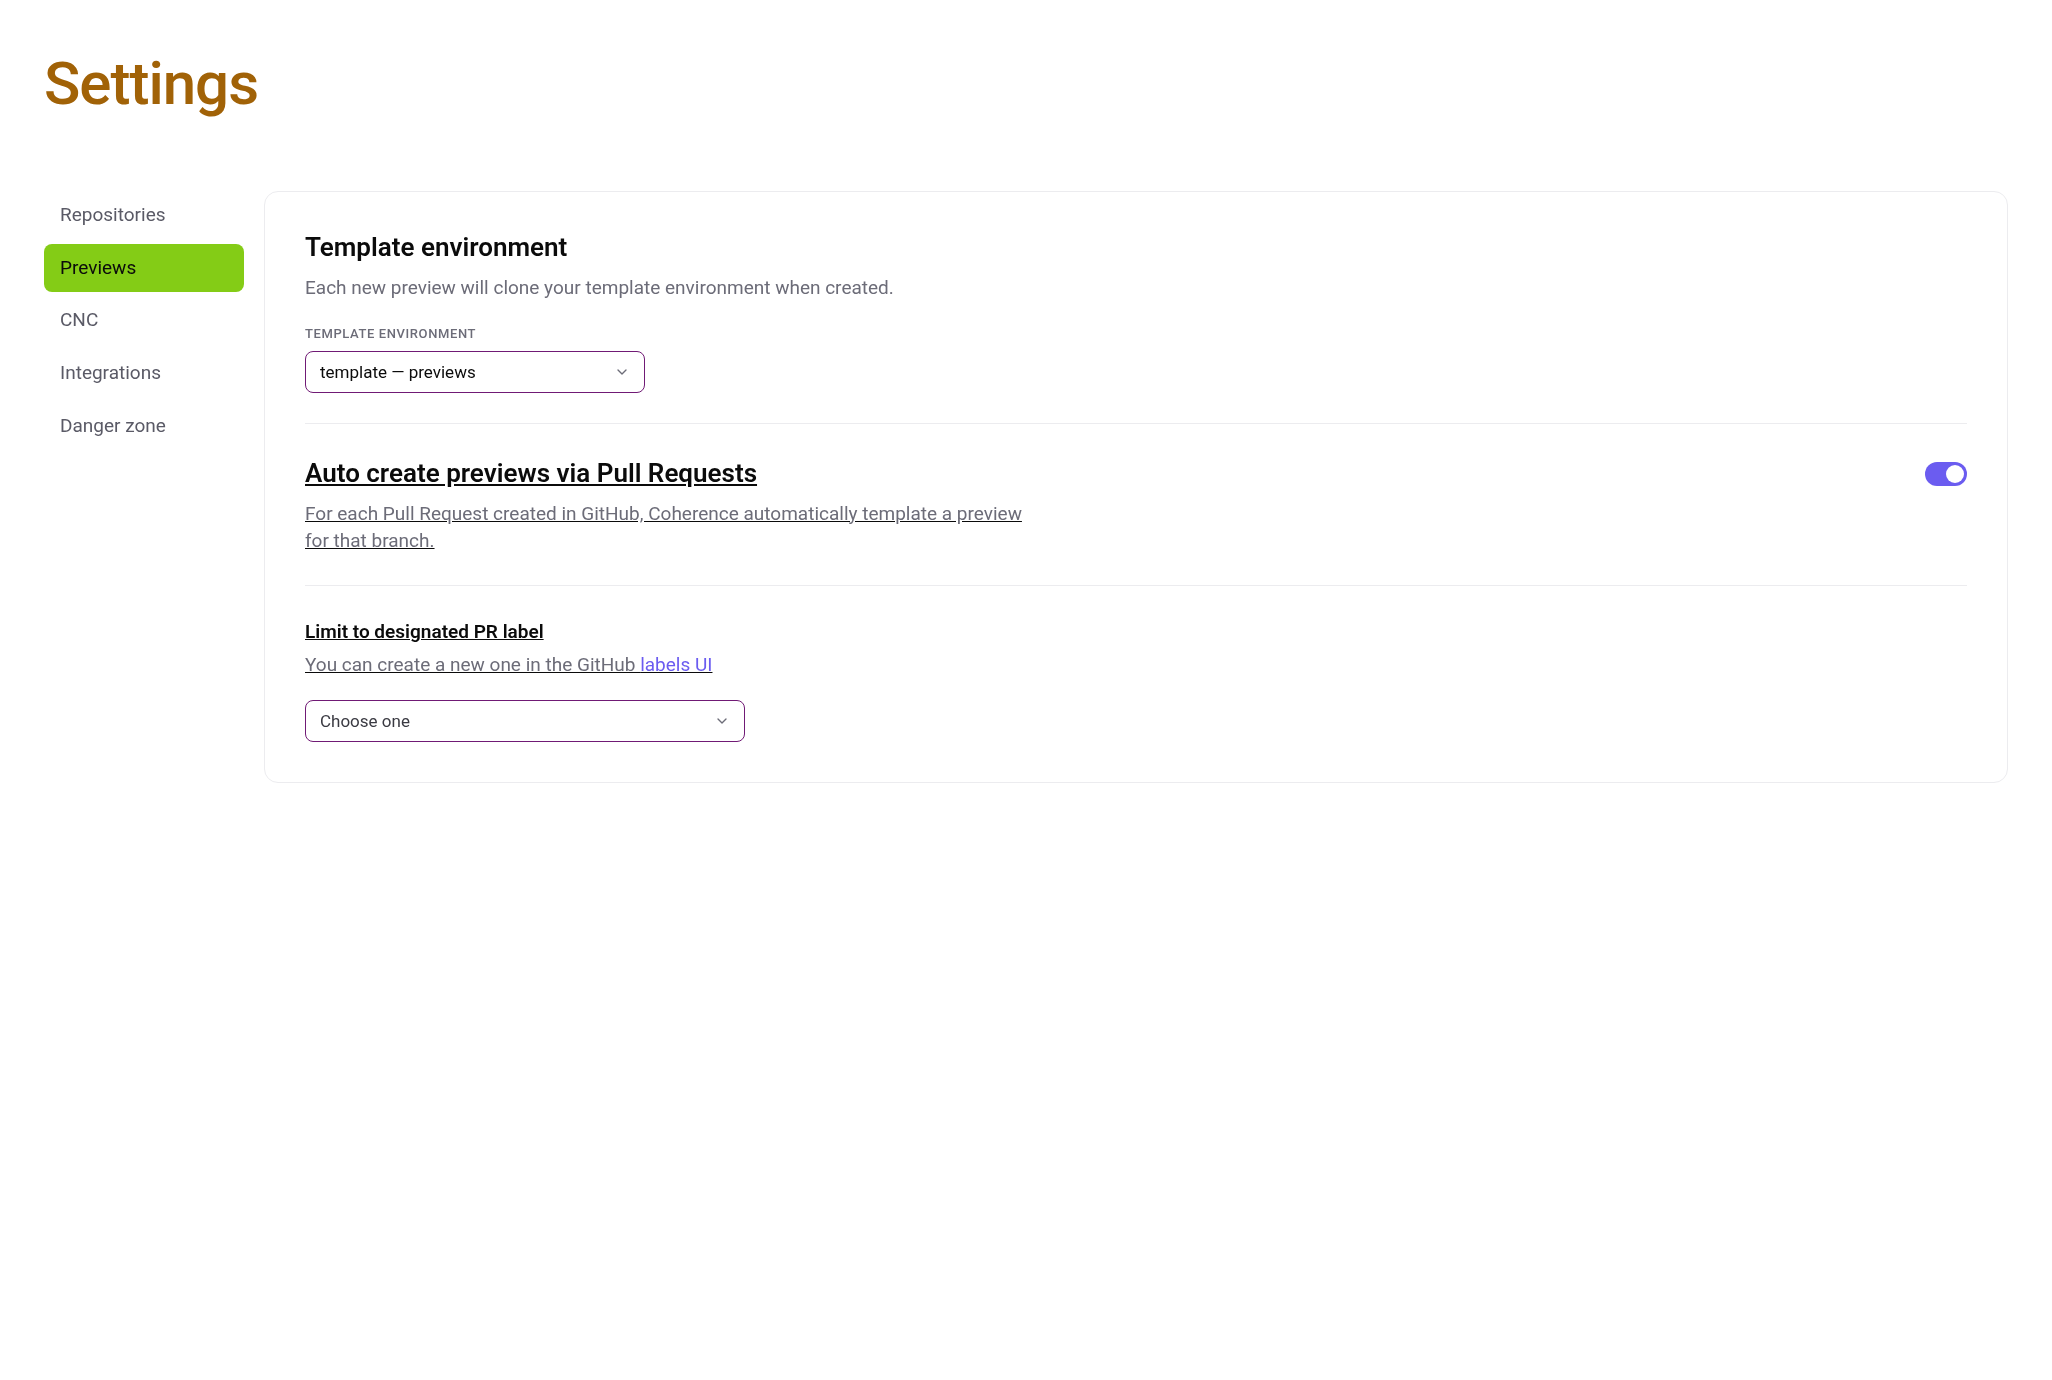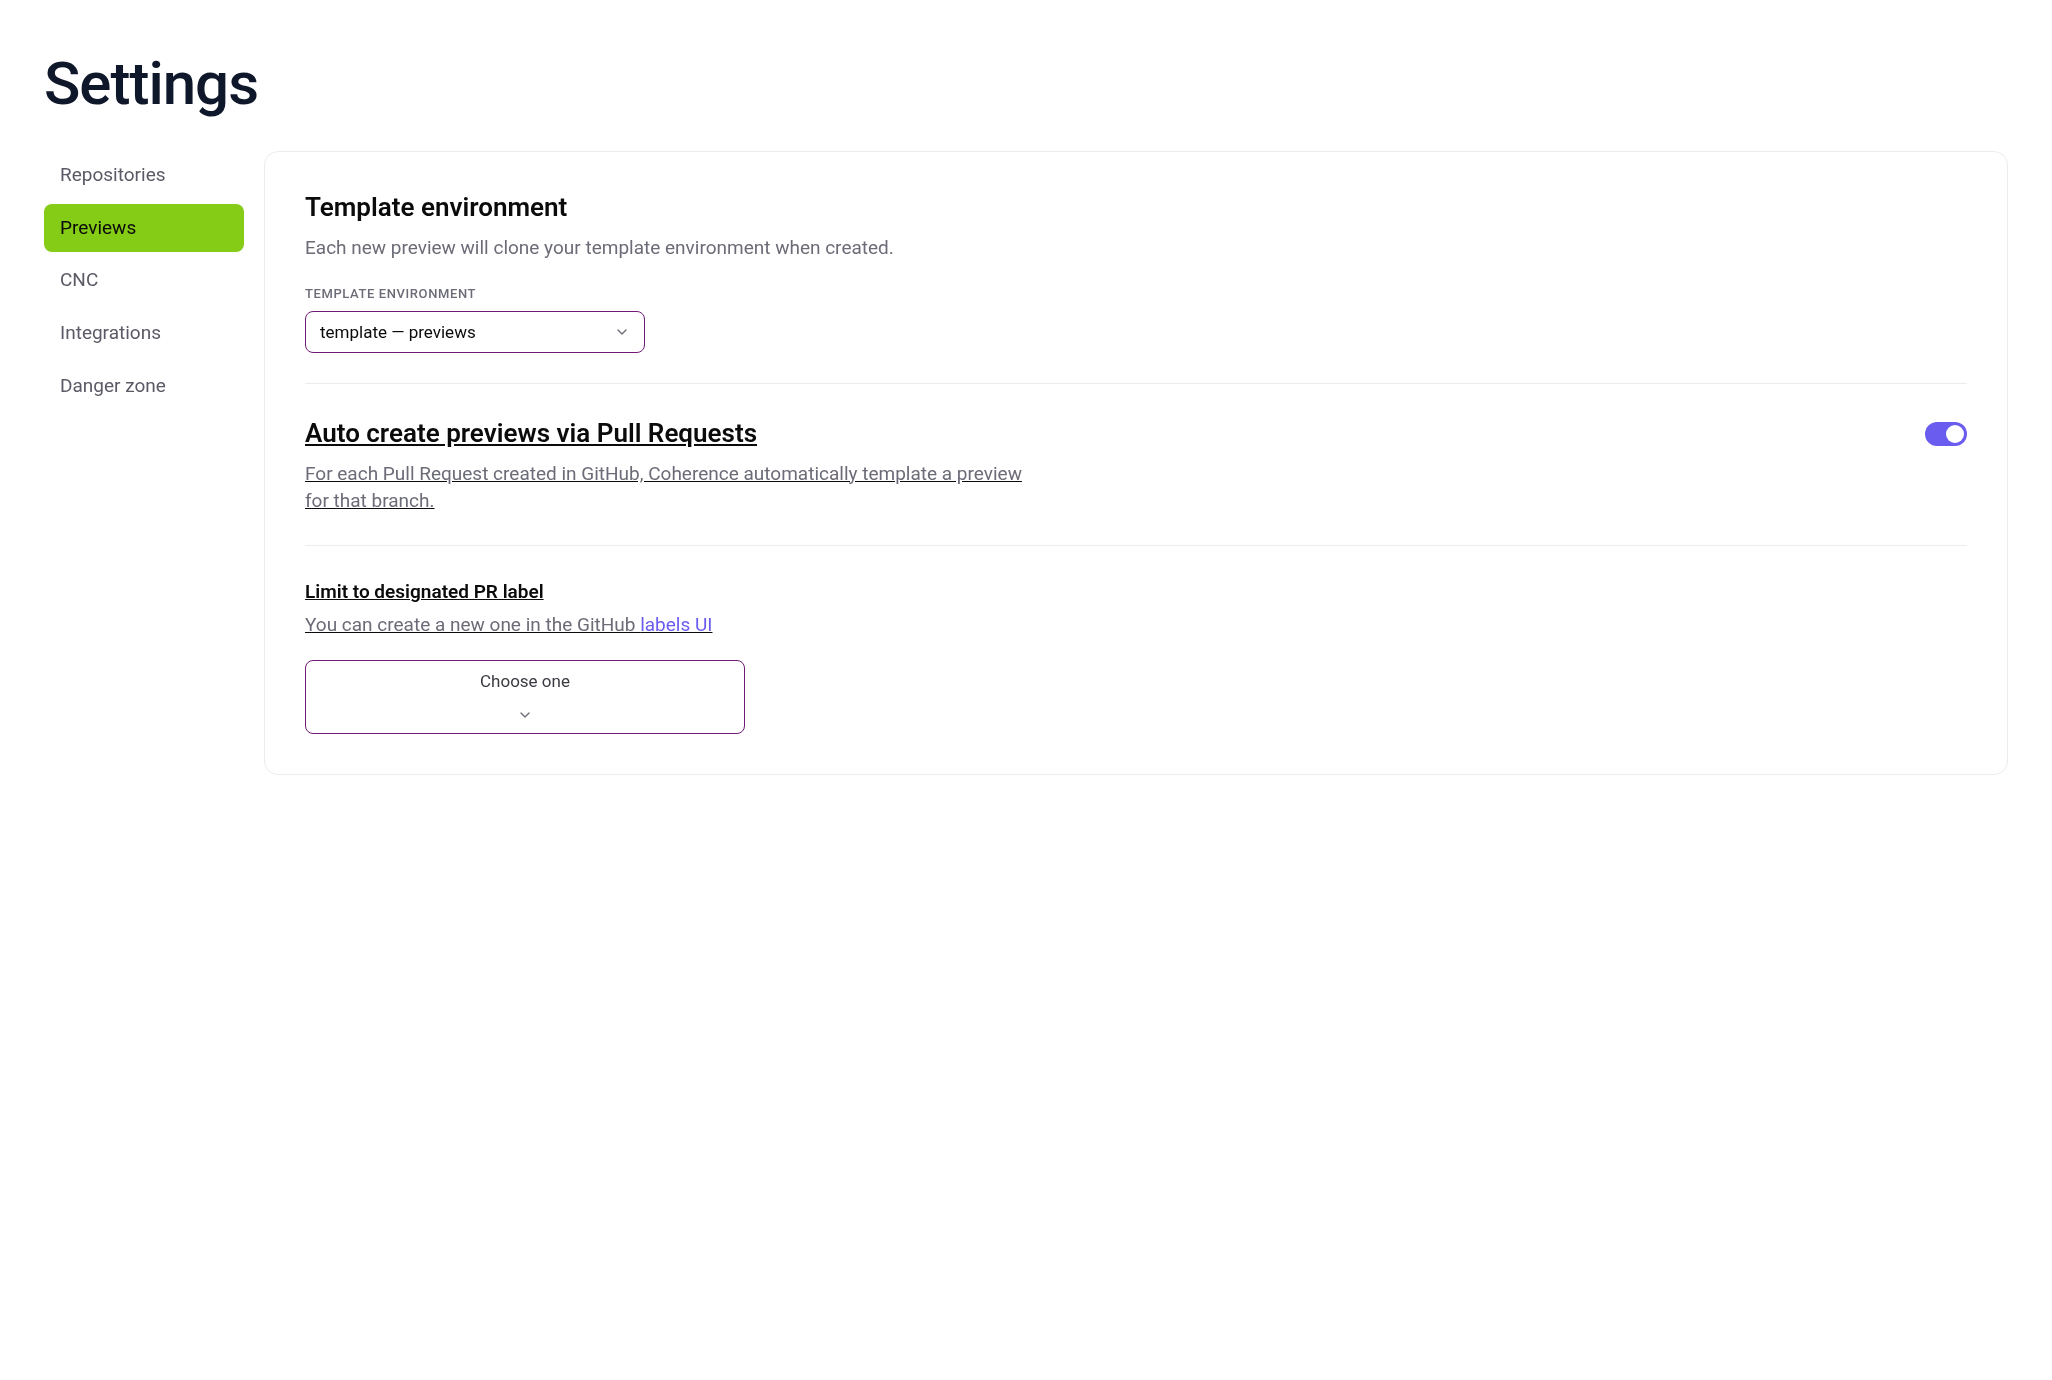--- a/index.html
+++ b/index.html
@@ -10,22 +10,22 @@
     body {
       font-family: -apple-system, BlinkMacSystemFont, "Segoe UI", Roboto, Helvetica, Arial, sans-serif;
       background: #ffffff;
       color: #0b0b0b;
       padding: 48px 44px;
     }
     .page-title {
       font-size: 60px;
       font-weight: 500;
       letter-spacing: -1px;
-      margin-bottom: 32px;
-      color: #0f172a;
+      margin-bottom: 72px;
+      color: #a16207;
     }
     .layout {
       display: flex;
       gap: 20px;
       align-items: flex-start;
     }
     .sidebar {
       width: 200px;
       flex-shrink: 0;
       display: flex;
@@ -100,21 +100,20 @@
       padding: 10px 14px;
       font-size: 17px;
       color: #0b0b0b;
       background: #ffffff;
       cursor: pointer;
       gap: 16px;
       min-width: 340px;
     }
     .select.wide {
       min-width: 440px;
-      flex-direction: column;
     }
     .chevron-icon {
       width: 16px;
       height: 16px;
       flex-shrink: 0;
     }
     .toggle {
       position: relative;
       width: 42px;
       height: 24px;

